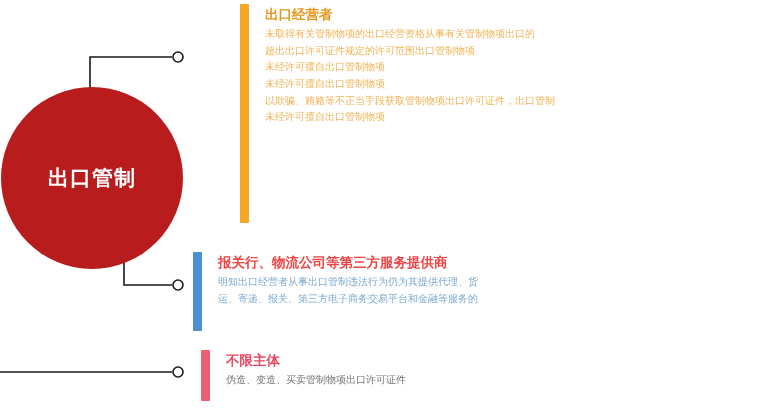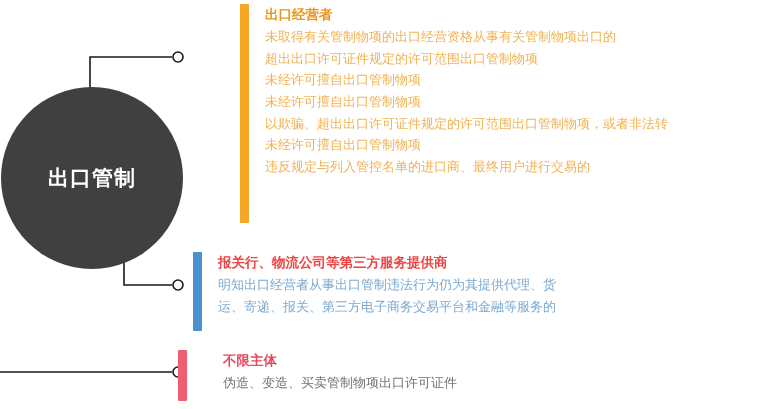--- a/index.html
+++ b/index.html
@@ -30,21 +30,21 @@
   }
 
   
   #root-node {
     position: absolute;
     left: 1px;
     top: 87px;
     width: 182px;
     height: 182px;
     border-radius: 50%;
-    background: #404040;
+    background: #b91c1c;
     display: flex;
     flex-direction: column;
     align-items: center;
     justify-content: center;
     box-sizing: border-box;
     gap: 48px;
   }
   #root-node .root-line {
     color: #ffffff;
     font-size: 21px;
@@ -68,21 +68,21 @@
   .branch-body {
     padding-left: 16px;
   }
   .branch-title {
     font-size: 13.5px;
     font-weight: bold;
     line-height: 1.62;
     white-space: nowrap;
   }
   .branch-line {
-    font-size: 13px;
+    font-size: 10px;
     line-height: 1.67;
     white-space: nowrap;
   }
 
   
   #branch-exporter {
     left: 193px;
     top: 4px;
     height: 219px;
     margin-left: 47px;
@@ -96,24 +96,23 @@
     left: 193px;
     top: 252px;
     height: 79px;
   }
   #branch-thirdparty .branch-bar { background: #4a91cd; }
   #branch-thirdparty .branch-title { color: #ef4444; }
   #branch-thirdparty .branch-line { color: #7aa9cf; font-family: Liberation Serif, serif; }
 
   
   #branch-any {
-    left: 178px;
+    left: 201px;
     top: 350px;
     height: 51px;
-    gap: 20px;
   }
   #branch-any .branch-bar { background: #ef5f72; }
   #branch-any .branch-title { color: #e8485f; }
   #branch-any .branch-line { color: #737373; }
 </style>
 </head>
 <body>
 
 <div id="canvas">
 
@@ -135,23 +134,22 @@
   </div>
 
   <div class="branch" id="branch-exporter">
     <div class="branch-bar"></div>
     <div class="branch-body">
       <div class="branch-title">出口经营者</div>
       <div class="branch-line">未取得有关管制物项的出口经营资格从事有关管制物项出口的</div>
       <div class="branch-line">超出出口许可证件规定的许可范围出口管制物项</div>
       <div class="branch-line">未经许可擅自出口管制物项</div>
       <div class="branch-line">未经许可擅自出口管制物项</div>
-      <div class="branch-line">以欺骗、超出出口许可证件规定的许可范围出口管制物项，或者非法转</div>
+      <div class="branch-line">以欺骗、贿赂等不正当手段获取管制物项出口许可证件，出口管制</div>
       <div class="branch-line">未经许可擅自出口管制物项</div>
-      <div class="branch-line">违反规定与列入管控名单的进口商、最终用户进行交易的</div>
     </div>
   </div>
 
   <div class="branch" id="branch-thirdparty">
     <div class="branch-bar"></div>
     <div class="branch-body">
       <div class="branch-title">报关行、物流公司等第三方服务提供商</div>
       <div class="branch-line">明知出口经营者从事出口管制违法行为仍为其提供代理、货</div>
       <div class="branch-line">运、寄递、报关、第三方电子商务交易平台和金融等服务的</div>
     </div>

